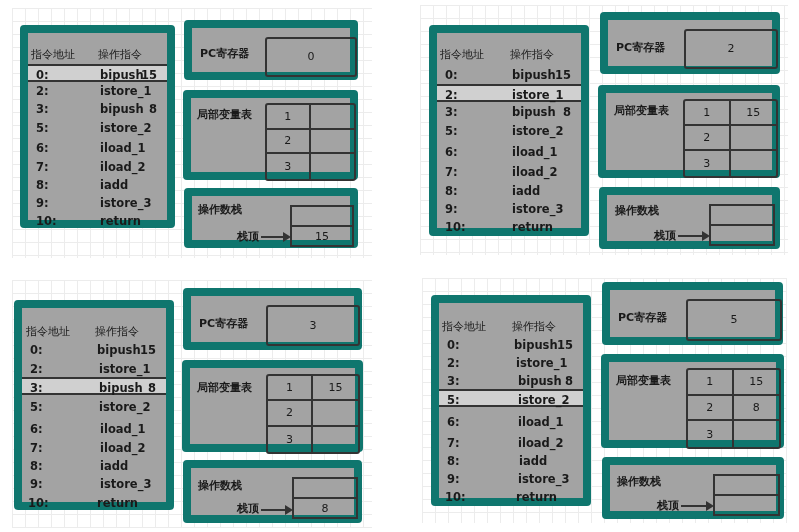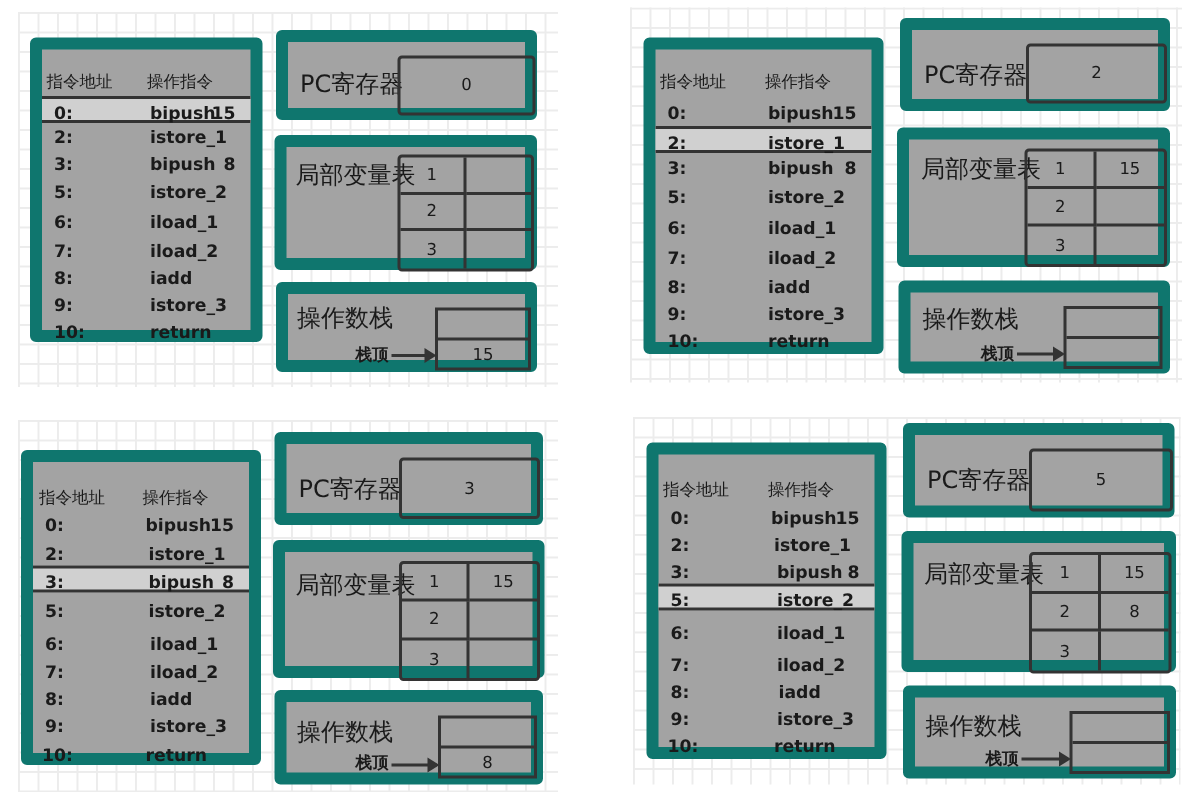--- a/index.html
+++ b/index.html
@@ -27,21 +27,21 @@
     position: absolute; left: 0; right: 0; height: 18px;
     font-size: 11.5px; font-weight: bold; box-sizing: border-box;
   }
   .row.active {
     background: #d0d0d0; border-top: 2px solid #333; border-bottom: 2px solid #333;
   }
   .row span { position: absolute; top: 2px; }
   .row .addr { left: 8px; }
   .row .op { left: 72px; }
   .row .arg { right: 10px; }
-  .lbl { position: absolute; font-size: 16px; font-weight: normal; }
+  .lbl { position: absolute; font-size: 11px; font-weight: bold; }
   .inner {
     position: absolute; border: 2px solid #333; border-radius: 3px; box-sizing: border-box;
     font-size: 11px; text-align: center;
   }
   .lvt {
     position: absolute; border: 2px solid #333; border-radius: 3px; box-sizing: border-box;
     display: grid; grid-template-columns: 1fr 1fr; grid-template-rows: 1fr 1fr 1fr;
   }
   .lvt .cell {
     border-right: 2px solid #333; border-bottom: 2px solid #333; box-sizing: border-box;

